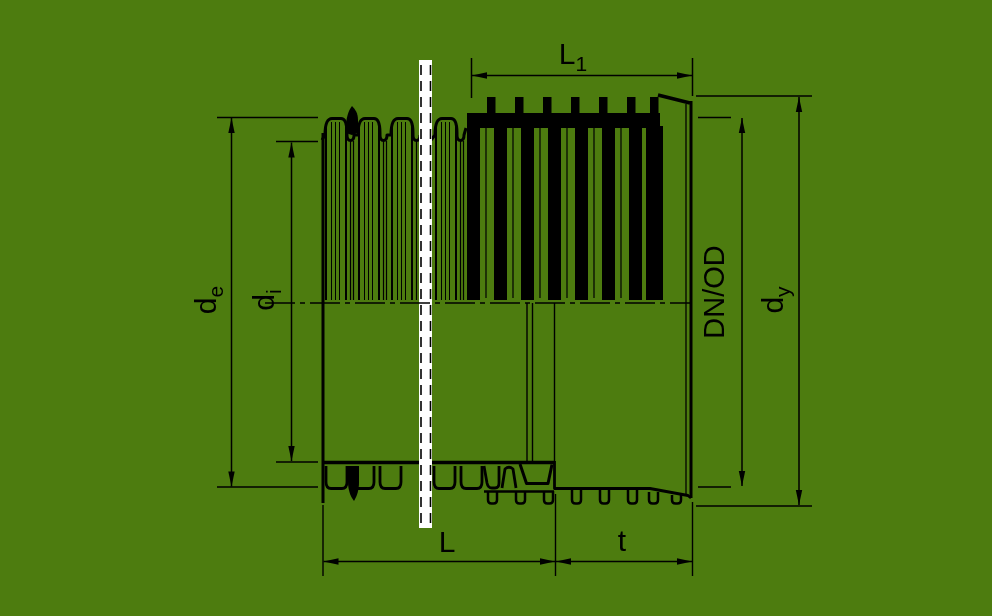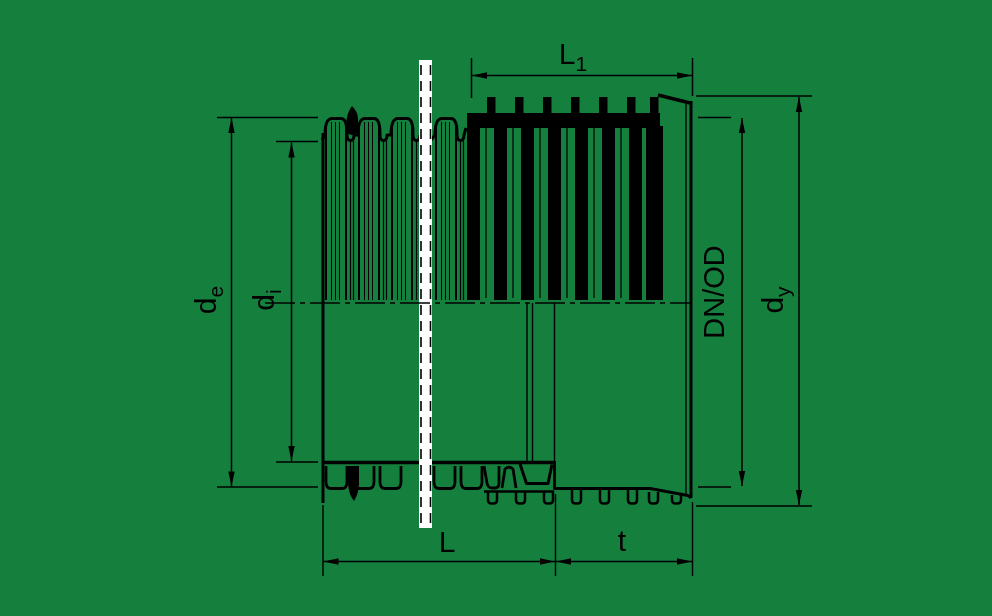--- a/index.html
+++ b/index.html
@@ -1,19 +1,19 @@
 <!DOCTYPE html>
 <html><head>
 <meta charset="utf-8">
 <style>
   html,body{margin:0;padding:0;background:#fff;}
   .canvas{
     position:relative;
     width:992px;height:616px;
-    background:#15803d;
+    background:#4d7c0f;
     font-family:"Liberation Sans", sans-serif;
     overflow:hidden;
   }
   svg{display:block;}
   text{fill:#000;}
 </style>
 </head>
 <body>
 
 <div class="canvas">

